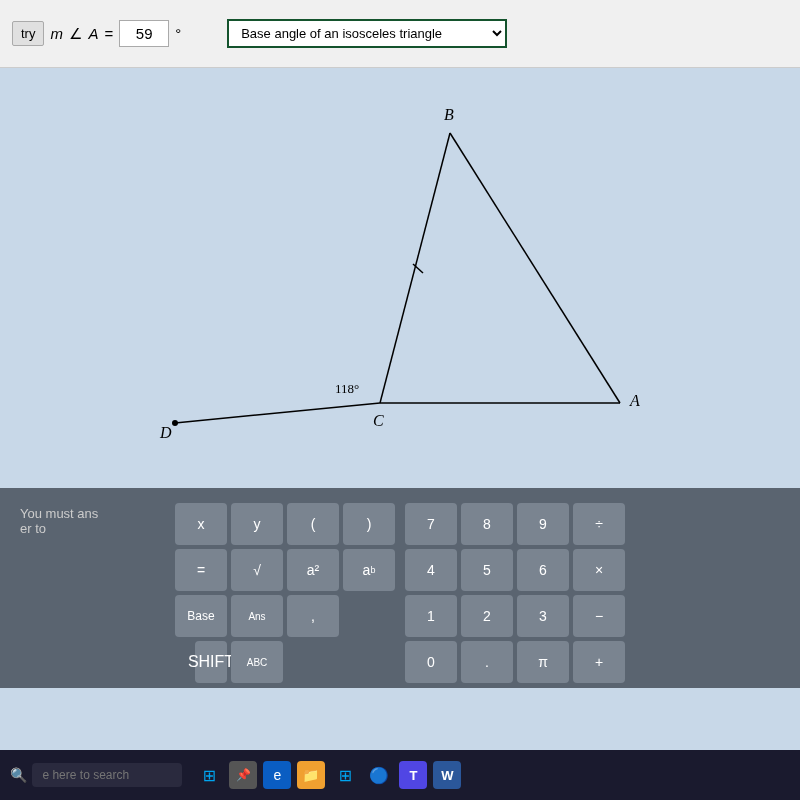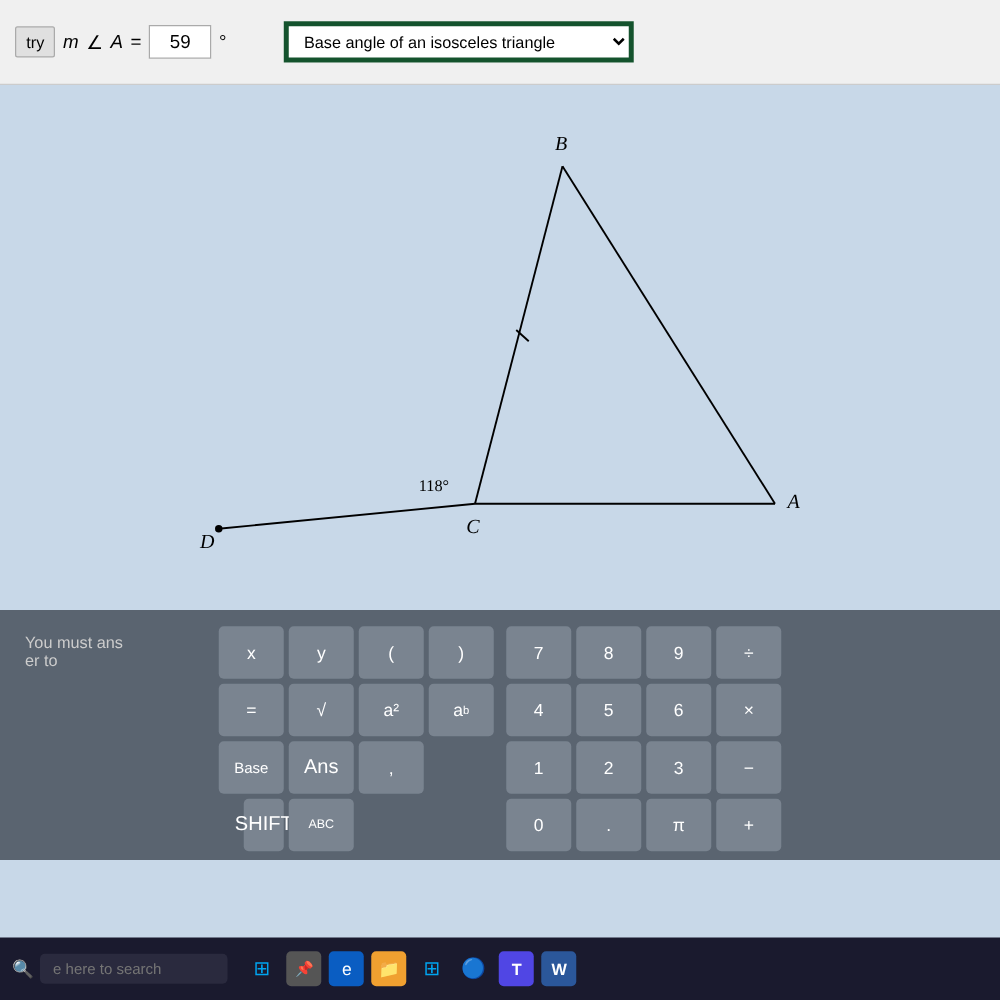--- a/index.html
+++ b/index.html
@@ -52,21 +52,21 @@
     }
     .degree-symbol {
       font-size: 15px;
     }
     .dropdown-container {
       margin-left: 40px;
       display: flex;
       align-items: center;
     }
     .reason-dropdown {
-      border: 4px solid #14532d;
+      border: 2px solid #14532d;
       padding: 4px 8px;
       font-size: 13px;
       background: white;
       cursor: pointer;
       min-width: 280px;
     }
 
     
     .geometry-area {
       background: #c8d8e8;
@@ -76,21 +76,21 @@
       align-items: center;
       justify-content: center;
     }
 
     
     .keyboard-area {
       background: #5a6470;
       padding: 10px 0;
       height: 200px;
       display: flex;
-      align-items: center;
+      align-items: flex-start;
       justify-content: center;
       position: relative;
     }
 
     .keyboard-note {
       position: absolute;
       left: 20px;
       top: 18px;
       color: #ccc;
       font-size: 13px;
@@ -240,21 +240,21 @@
       <button class="key">y</button>
       <button class="key">(</button>
       <button class="key">)</button>
 
       <button class="key">=</button>
       <button class="key">√</button>
       <button class="key">a²</button>
       <button class="key">a<sup>b</sup></button>
 
       <button class="key" style="font-size:12px;">Base</button>
-      <button class="key" style="font-size:16px;">Ans</button>
+      <button class="key" style="font-size:10px;">Ans</button>
       <button class="key">,</button>
       <button class="key" style="background:transparent;"></button>
 
       <button class="key" style="font-size:16px;margin-left:20px;">SHIFT</button>
       <button class="key" style="font-size:10px;">ABC</button>
       <button class="key" style="background:transparent;"></button>
       <button class="key" style="background:transparent;"></button>
     </div>
 
     <div class="key-grid-right">

